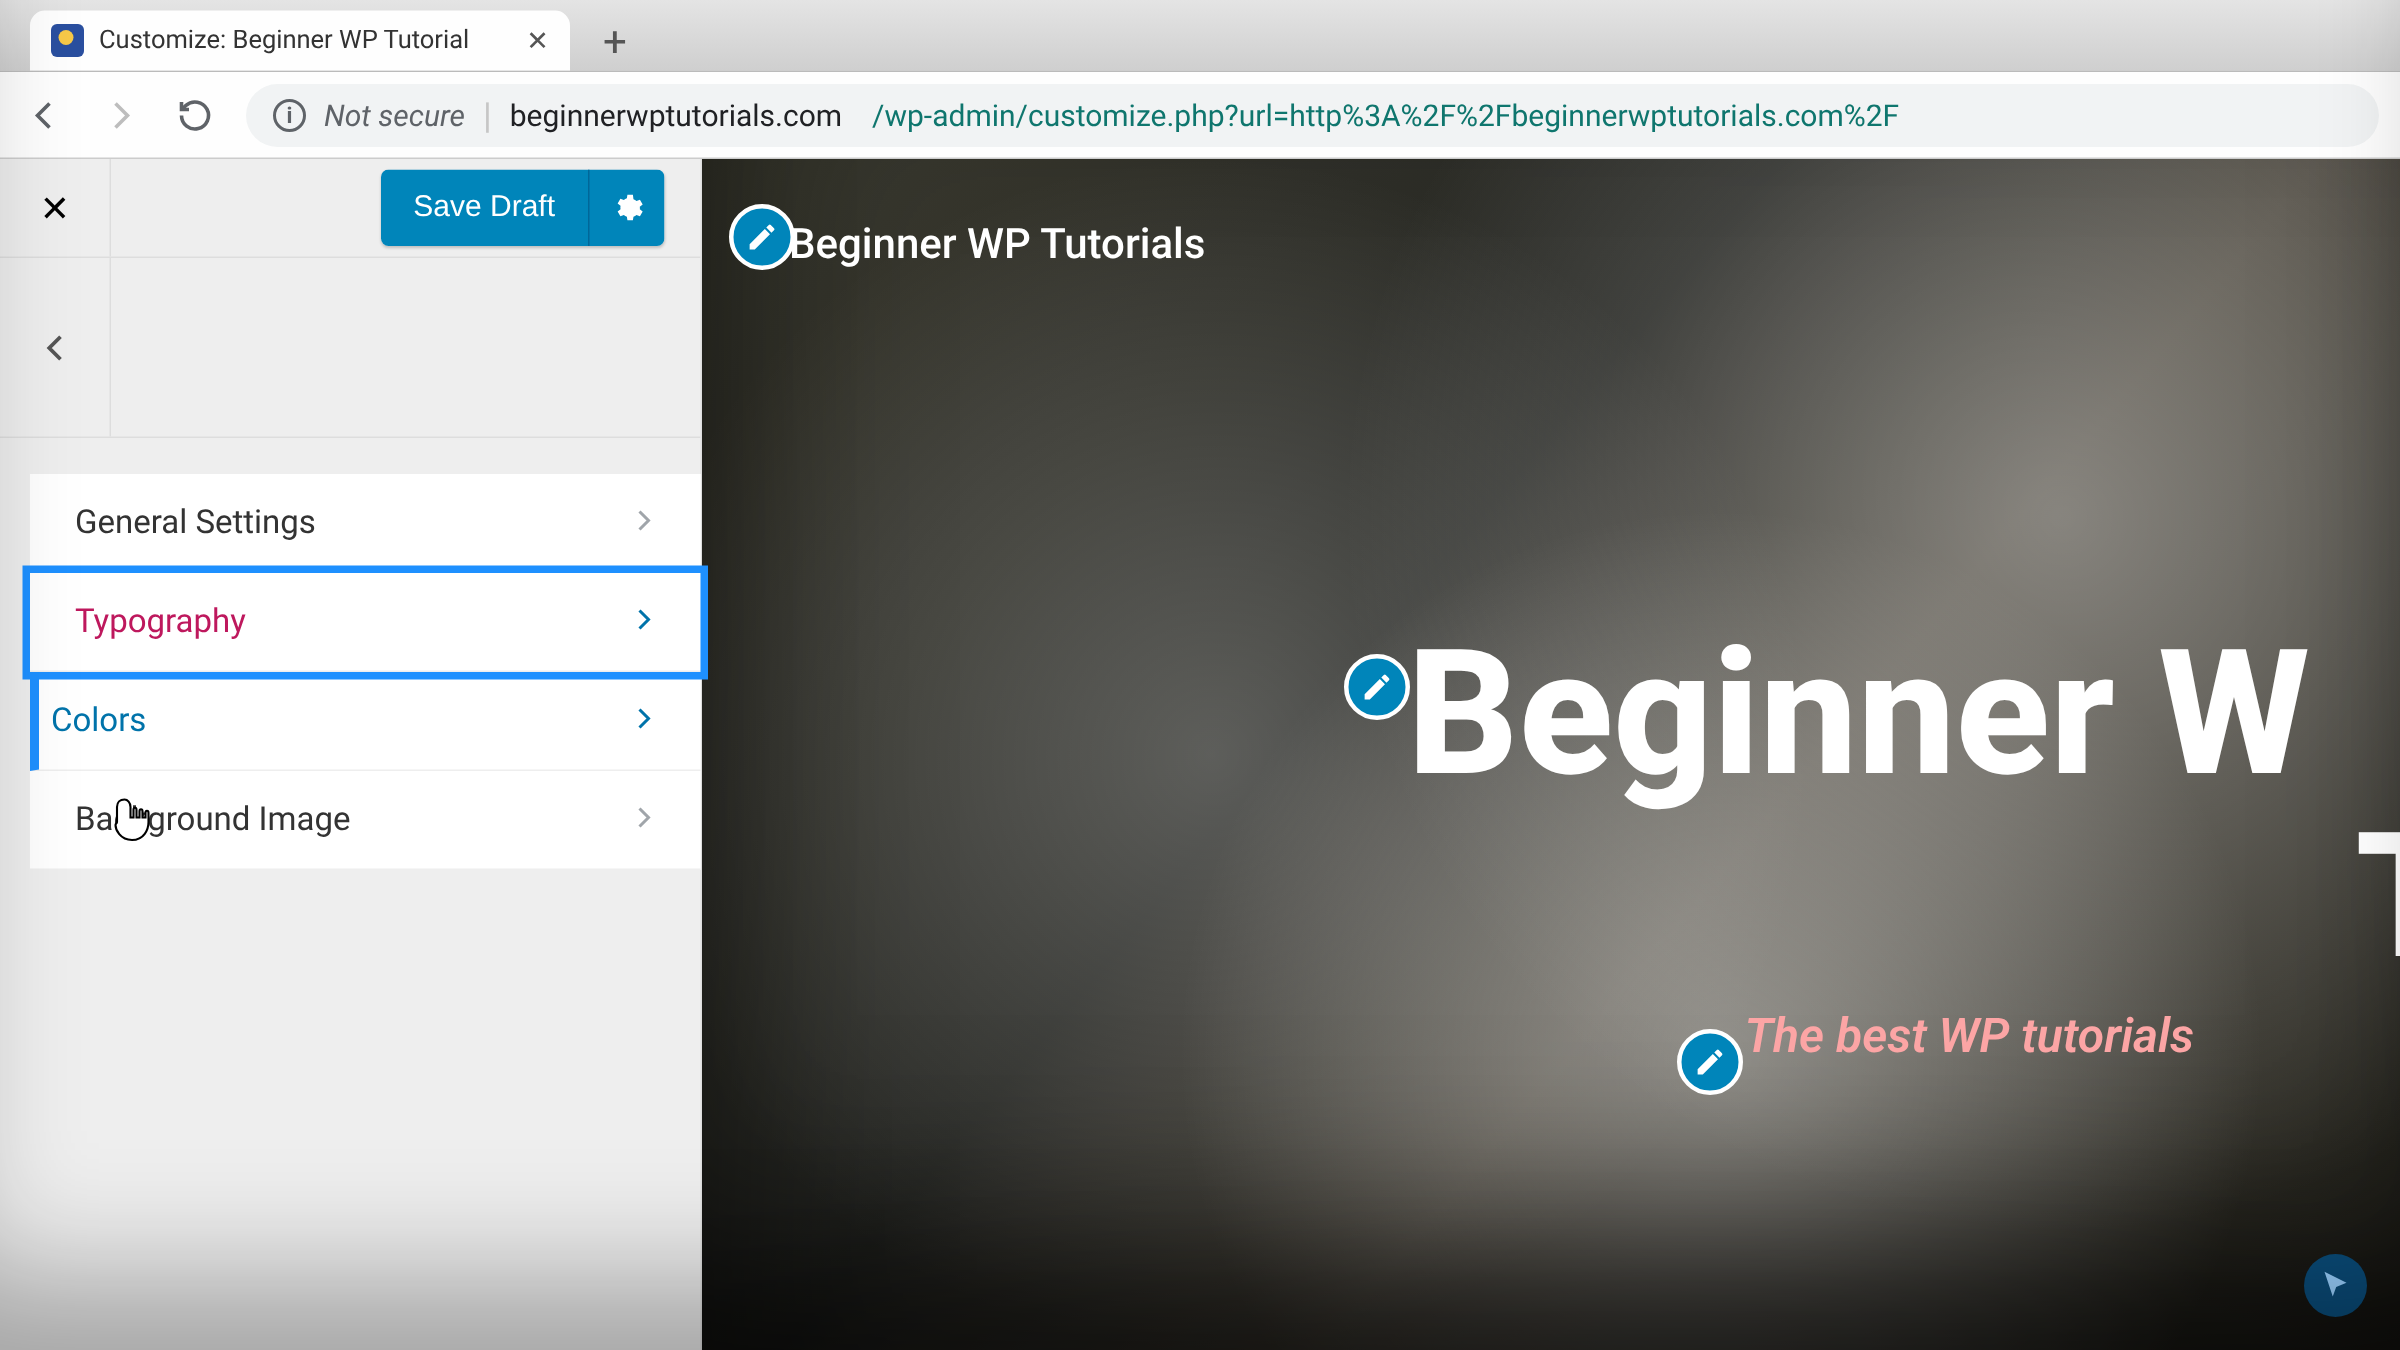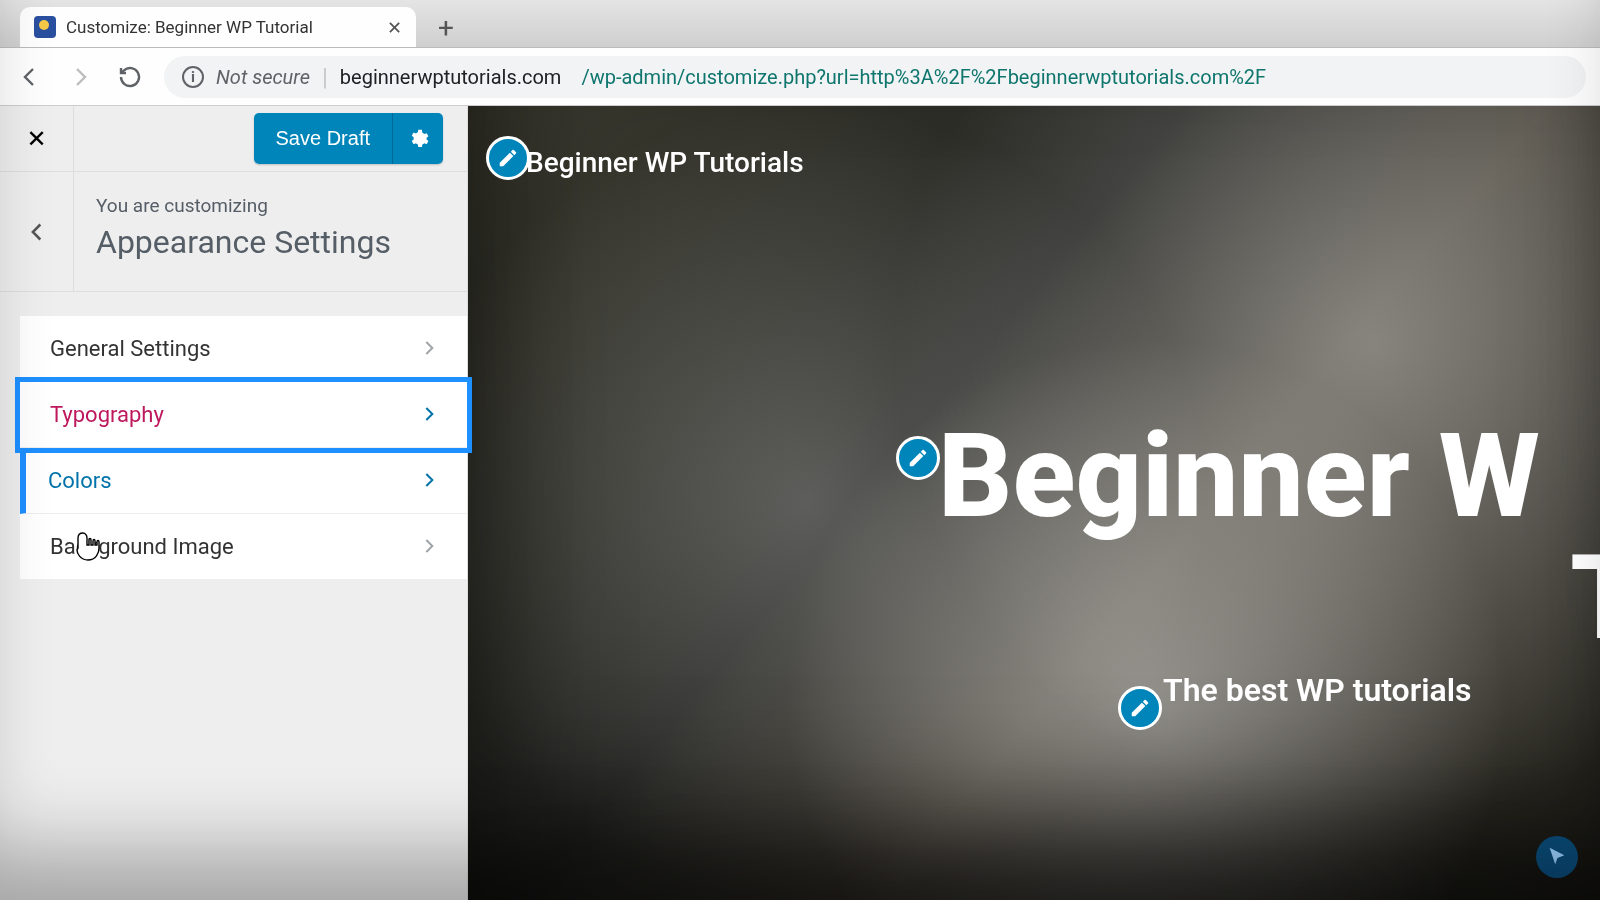--- a/index.html
+++ b/index.html
@@ -14,21 +14,21 @@
         background: linear-gradient(#e4e4e4, #cfcfcf);
         height: 48px;
         display: flex;
         align-items: flex-end;
         padding-left: 20px;
         border-bottom: 1px solid #bbb;
     }
     .tab {
         background: #fefefe;
         height: 40px;
-        width: 396px;
+        width: 360px;
         border-top-left-radius: 10px;
         border-top-right-radius: 10px;
         display: flex;
         align-items: center;
         padding: 12px 14px;
         gap: 10px;
         position: relative;
     }
     .tab .favicon {
         width: 22px; height: 22px;
@@ -180,21 +180,21 @@
     }
     .menu-item .chev { color: #a0a5aa; }
     .menu-item.highlighted {
         outline: 5px solid #1e90ff;
         outline-offset: 0;
         z-index: 2;
         color: #be185d;
     }
     .menu-item.highlighted-left {
         border-left: 6px solid #1e90ff;
-        padding-left: 22px;
+        padding-left: 8px;
         color: #0073aa;
         text-align: center;
     }
 
     
     .preview {
         flex: 1;
         position: relative;
         overflow: hidden;
         background: #3a3a2f;
@@ -233,24 +233,25 @@
         font-weight: 800;
         font-size: 116px;
         line-height: 1.05;
         white-space: pre;
     }
     .edit-badge.b2 { top: 330px; left: 428px; }
     .tagline {
         position: absolute;
         top: 565px;
         left: 695px;
-        color: #ffffff;
+        color: #fca5a5;
         font-size: 32px;
         font-weight: 600;
         white-space: nowrap;
+        font-style: italic;
     }
     .edit-badge.b3 { top: 580px; left: 650px; }
 
     .corner-icon {
         position: absolute;
         right: 22px; bottom: 22px;
         width: 42px; height: 42px; border-radius: 50%;
         background: #0a4b78;
         display: flex; align-items: center; justify-content: center;
     }
@@ -328,24 +329,20 @@
                 </div>
             </div>
         </div>
 
         <div class="section-header">
             <div class="back-box">
                 <svg width="20" height="20" viewBox="0 0 24 24" fill="none" stroke="#555" stroke-width="3">
             <path d="M16 3 7 12l9 9"></path>
           </svg>
             </div>
-            <div class="section-titles">
-                <div class="crumb">You are customizing</div>
-                <div class="section-title">Appearance Settings</div>
-            </div>
         </div>
 
         <div class="menu">
             <div class="menu-item">
                 <span>General Settings</span>
                 <span class="chev">
                     <svg width="16" height="16" viewBox="0 0 24 24" fill="none" stroke="currentColor" stroke-width="3">
               <path d="M8 3l9 9-9 9"></path>
             </svg>
                 </span>

